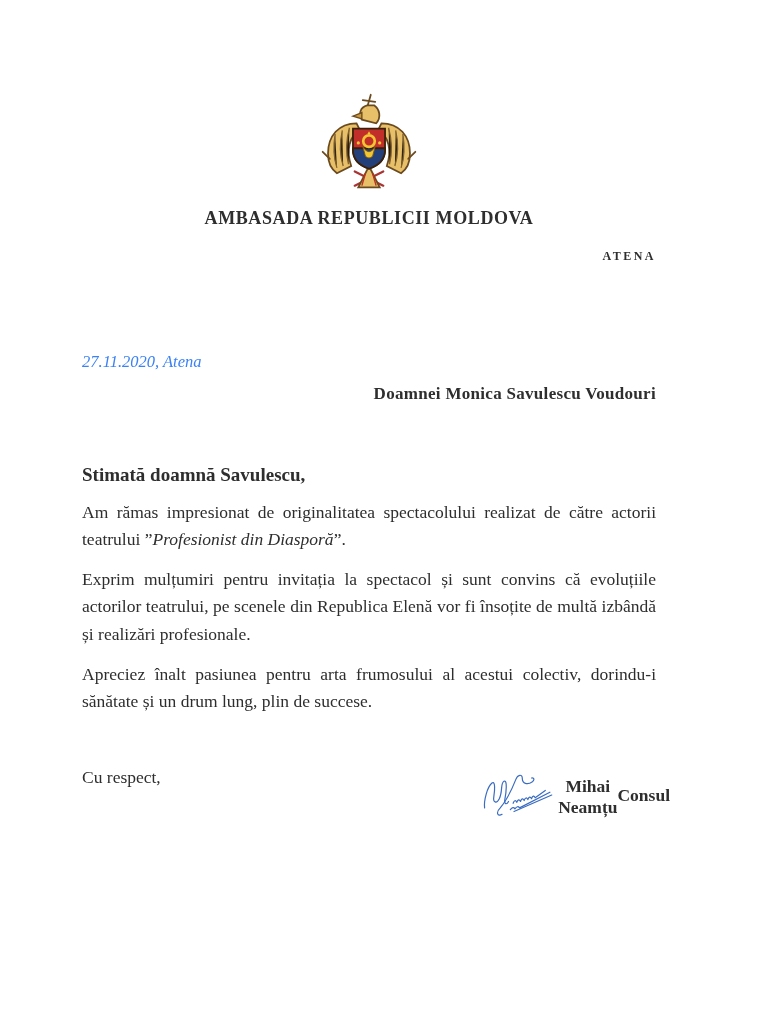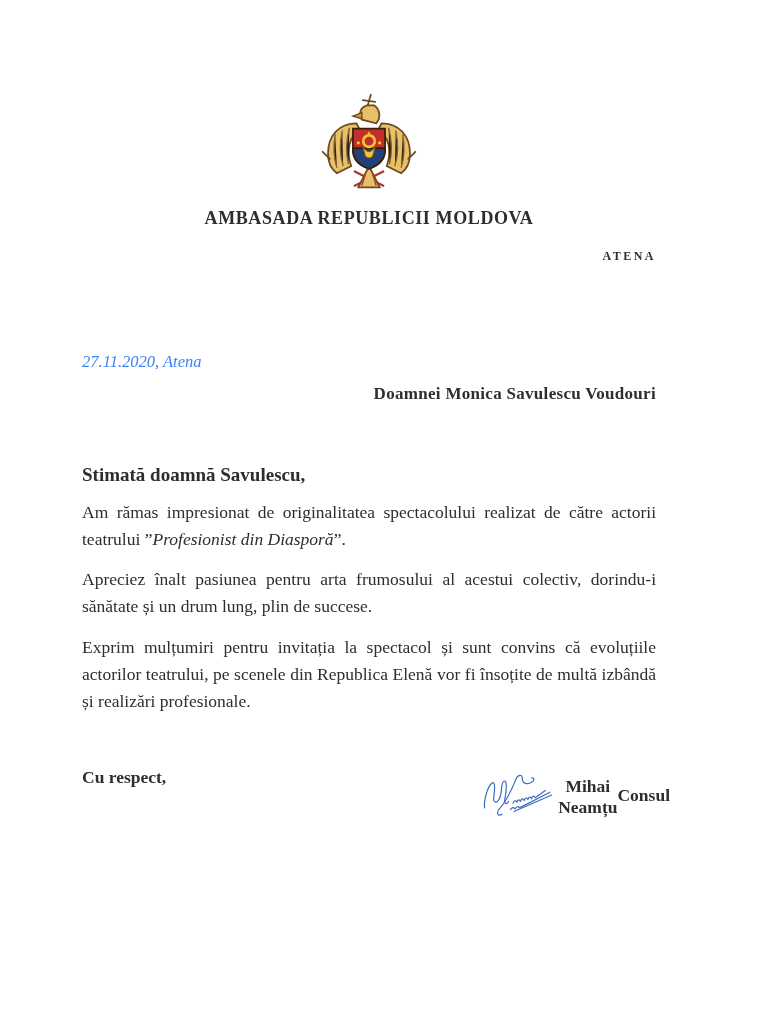--- a/index.html
+++ b/index.html
@@ -58,21 +58,21 @@
     text-justify:inter-word;
   }
   .para .quoted-title{font-style:italic;}
   .closing-row{
     margin-top:38px;
     display:flex;
     justify-content:space-between;
     align-items:flex-start;
   }
   .closing-text{
-    font-weight:bold;
+    font-weight:normal;
     font-size:17.5px;
     padding-top:14px;
   }
   .signature-block{
     width:190px;
     margin-right:-14px;
     display:flex;align-items:center;
   }
   .signature-ink{width:170px;height:84px;}
   .signatory-name{
@@ -150,23 +150,23 @@
     <div class="org-line">AMBASADA REPUBLICII MOLDOVA</div>
     <div class="city-line">ATENA</div>
 
     <div class="date-line">27.11.2020, Atena</div>
     <div class="addressee-line">Doamnei Monica Savulescu Voudouri</div>
 
     <div class="salutation">Stimată doamnă Savulescu,</div>
 
     <p class="para"><span>Am rămas impresionat de originalitatea spectacolului realizat de către actorii teatrului ”</span><span class="quoted-title">Profesionist din Diasporă</span><span>”.</span></p>
 
+    <p class="para">Exprim mulțumiri pentru invitația la spectacol și sunt convins că evoluțiile actorilor teatrului, pe scenele din Republica Elenă vor fi însoțite de multă izbândă și realizări profesionale.</p>
+
     <p class="para">Apreciez înalt pasiunea pentru arta frumosului al acestui colectiv, dorindu-i sănătate și un drum lung, plin de succese.</p>
-
-    <p class="para">Exprim mulțumiri pentru invitația la spectacol și sunt convins că evoluțiile actorilor teatrului, pe scenele din Republica Elenă vor fi însoțite de multă izbândă și realizări profesionale.</p>
 
     <div class="closing-row">
       <div class="closing-text">Cu respect,</div>
 
       <div class="signature-block">
         <svg class="signature-ink" viewBox="0 0 170 100" fill="none" stroke="var(--sig-ink)" stroke-width="2.6" stroke-linecap="round" stroke-linejoin="round">
 
           <path d="M10 78 C 8 62 16 32 26 24 C 34 18 32 42 30 54 C 28 66 36 70 42 58 C 50 42 44 24 52 20 C 60 16 57 44 54 60 C 52 70 58 72 62 64"></path>
 
           <path d="M48 92 C 38 98 34 88 44 78 C 58 62 70 36 78 16 C 82 5 92 4 92 14 C 92 25 103 29 114 21 C 119 17 118 12 112 13"></path>

